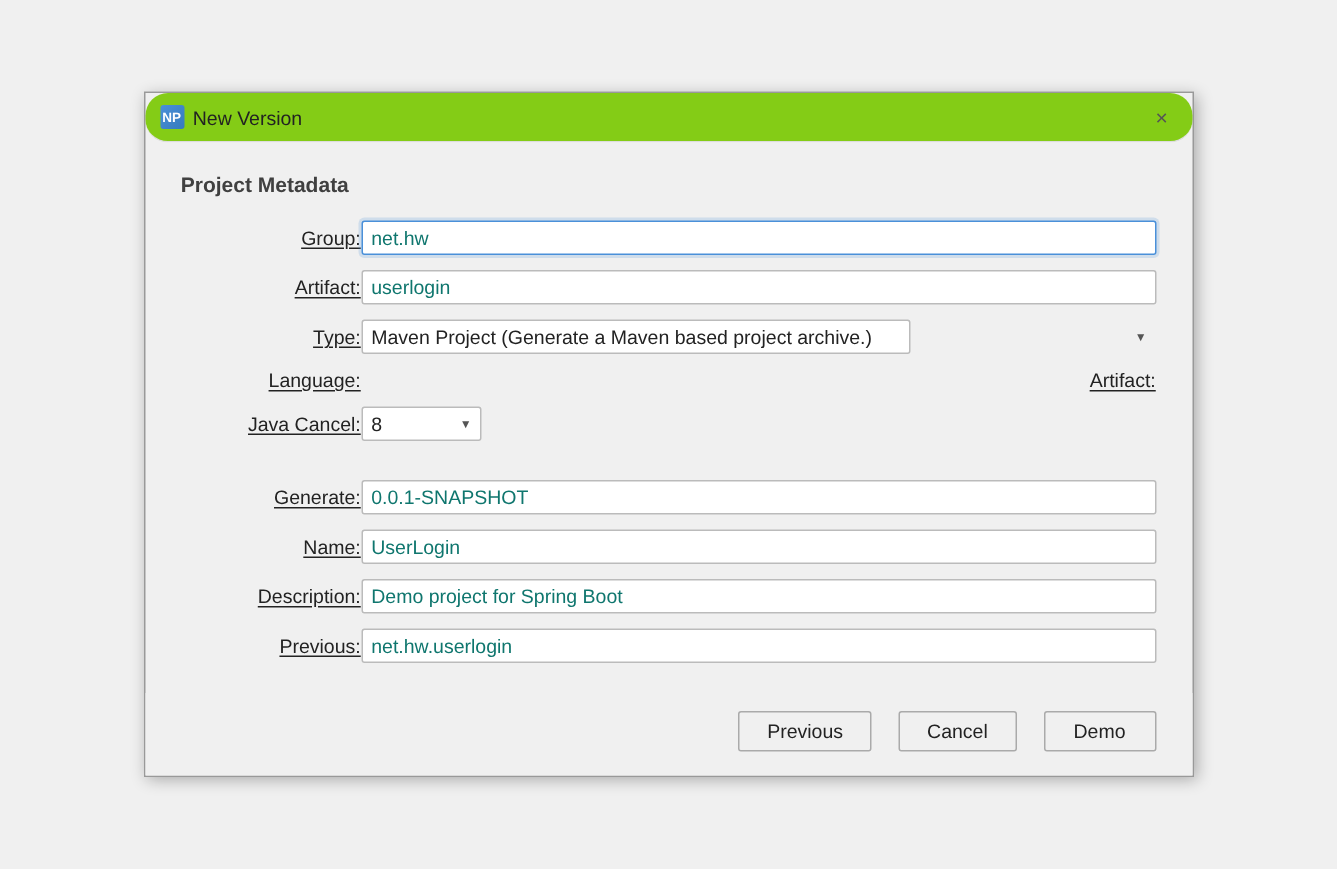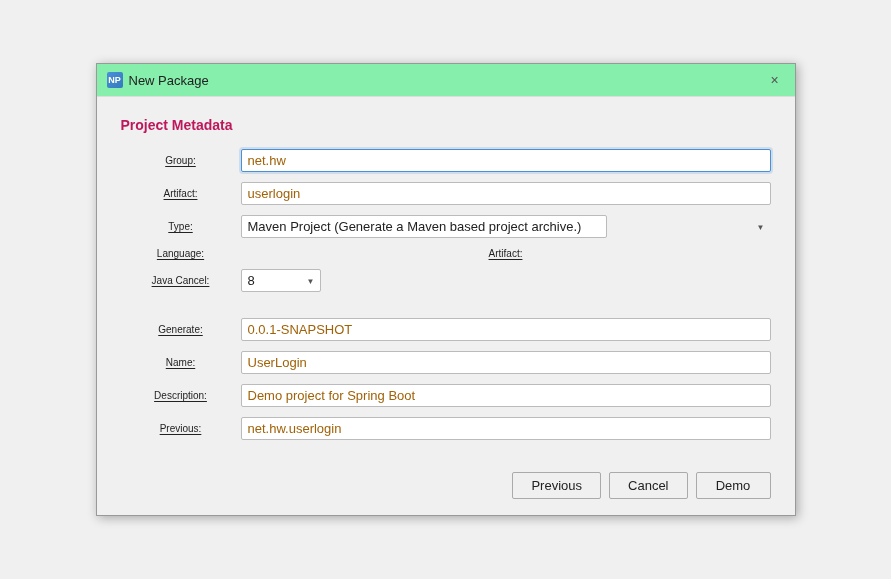--- a/index.html
+++ b/index.html
@@ -23,27 +23,28 @@
     .dialog {
       width: 700px;
       background: #f0f0f0;
       border: 1px solid #999;
       box-shadow: 2px 2px 10px rgba(0,0,0,0.3);
       display: flex;
       flex-direction: column;
     }
 
     .title-bar {
-      background: #86efac;
+      background: #84cc16;
       border-bottom: 1px solid #ddd;
       padding: 6px 10px;
       display: flex;
       align-items: center;
       justify-content: space-between;
       user-select: none;
+      border-radius: 15px;
     }
 
     .title-bar-left {
       display: flex;
       align-items: center;
       gap: 6px;
     }
 
     .title-icon {
       width: 16px;
@@ -78,49 +79,49 @@
     }
 
     .dialog-body {
       padding: 20px 24px;
       flex: 1;
     }
 
     .section-title {
       font-weight: bold;
       font-size: 14px;
-      color: #be185d;
+      color: #404040;
       margin-bottom: 16px;
     }
 
     .form-grid {
       display: grid;
       grid-template-columns: 120px 1fr;
       row-gap: 10px;
       align-items: center;
     }
 
     .form-label {
       color: #222;
-      font-size: 10px;
-      text-align: center;
+      font-size: 13px;
+      text-align: right;
     }
 
     .form-label.underline {
       text-decoration: underline;
       text-underline-offset: 2px;
     }
 
     .form-input {
       width: 100%;
       padding: 3px 6px;
       border: 1px solid #bbb;
       border-radius: 2px;
       font-size: 13px;
-      color: #a16207;
+      color: #0f766e;
       background: #fff;
       outline: none;
     }
 
     .form-input.active-blue {
       border-color: #4a90d9;
       box-shadow: 0 0 0 2px rgba(74,144,217,0.2);
     }
 
     .type-select-wrapper {
@@ -184,21 +185,21 @@
     }
 
     .separator {
       height: 6px;
     }
 
     .dialog-footer {
       padding: 12px 24px 16px;
       display: flex;
       justify-content: flex-end;
-      gap: 8px;
+      gap: 18px;
       background: #f0f0f0;
       align-items: flex-end;
     }
 
     .btn {
       padding: 5px 18px;
       font-size: 13px;
       border: 1px solid #aaa;
       border-radius: 2px;
       cursor: pointer;
@@ -217,21 +218,21 @@
 </head>
 <body>
 
 <div class="dialog">
 
   <div class="title-bar">
     <div class="title-bar-left">
       <div class="title-icon">
         <span>NP</span>
       </div>
-      <span class="title-text">New Package</span>
+      <span class="title-text">New Version</span>
     </div>
     <button class="close-btn">
       <span>×</span>
     </button>
   </div>
 
   <div class="dialog-body">
     <div class="section-title">Project Metadata</div>
 
     <div class="form-grid">

